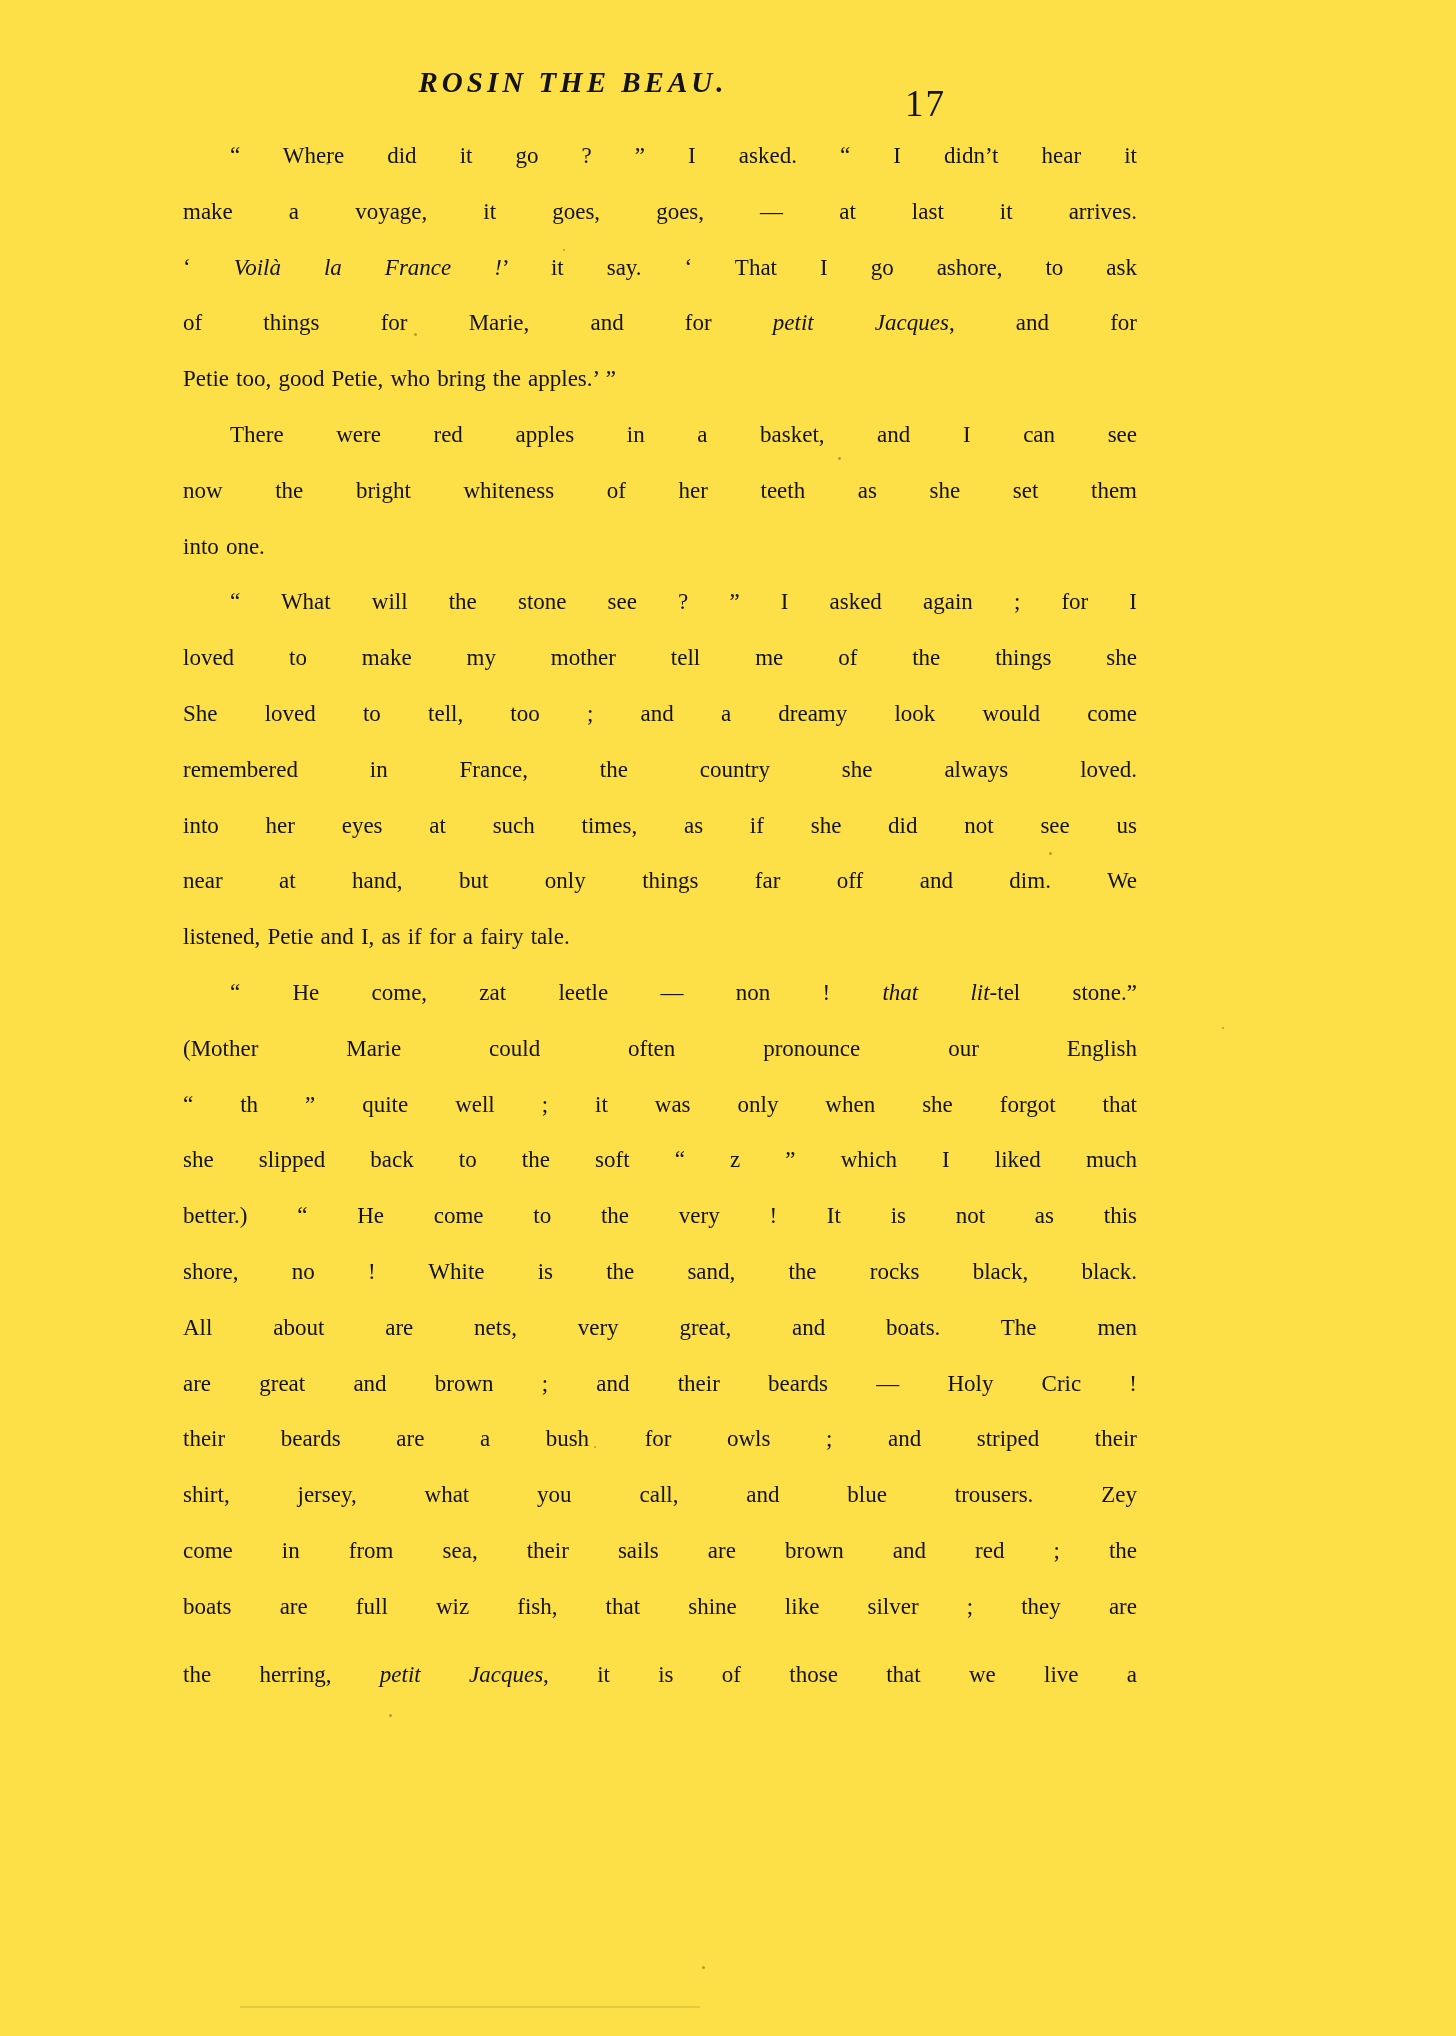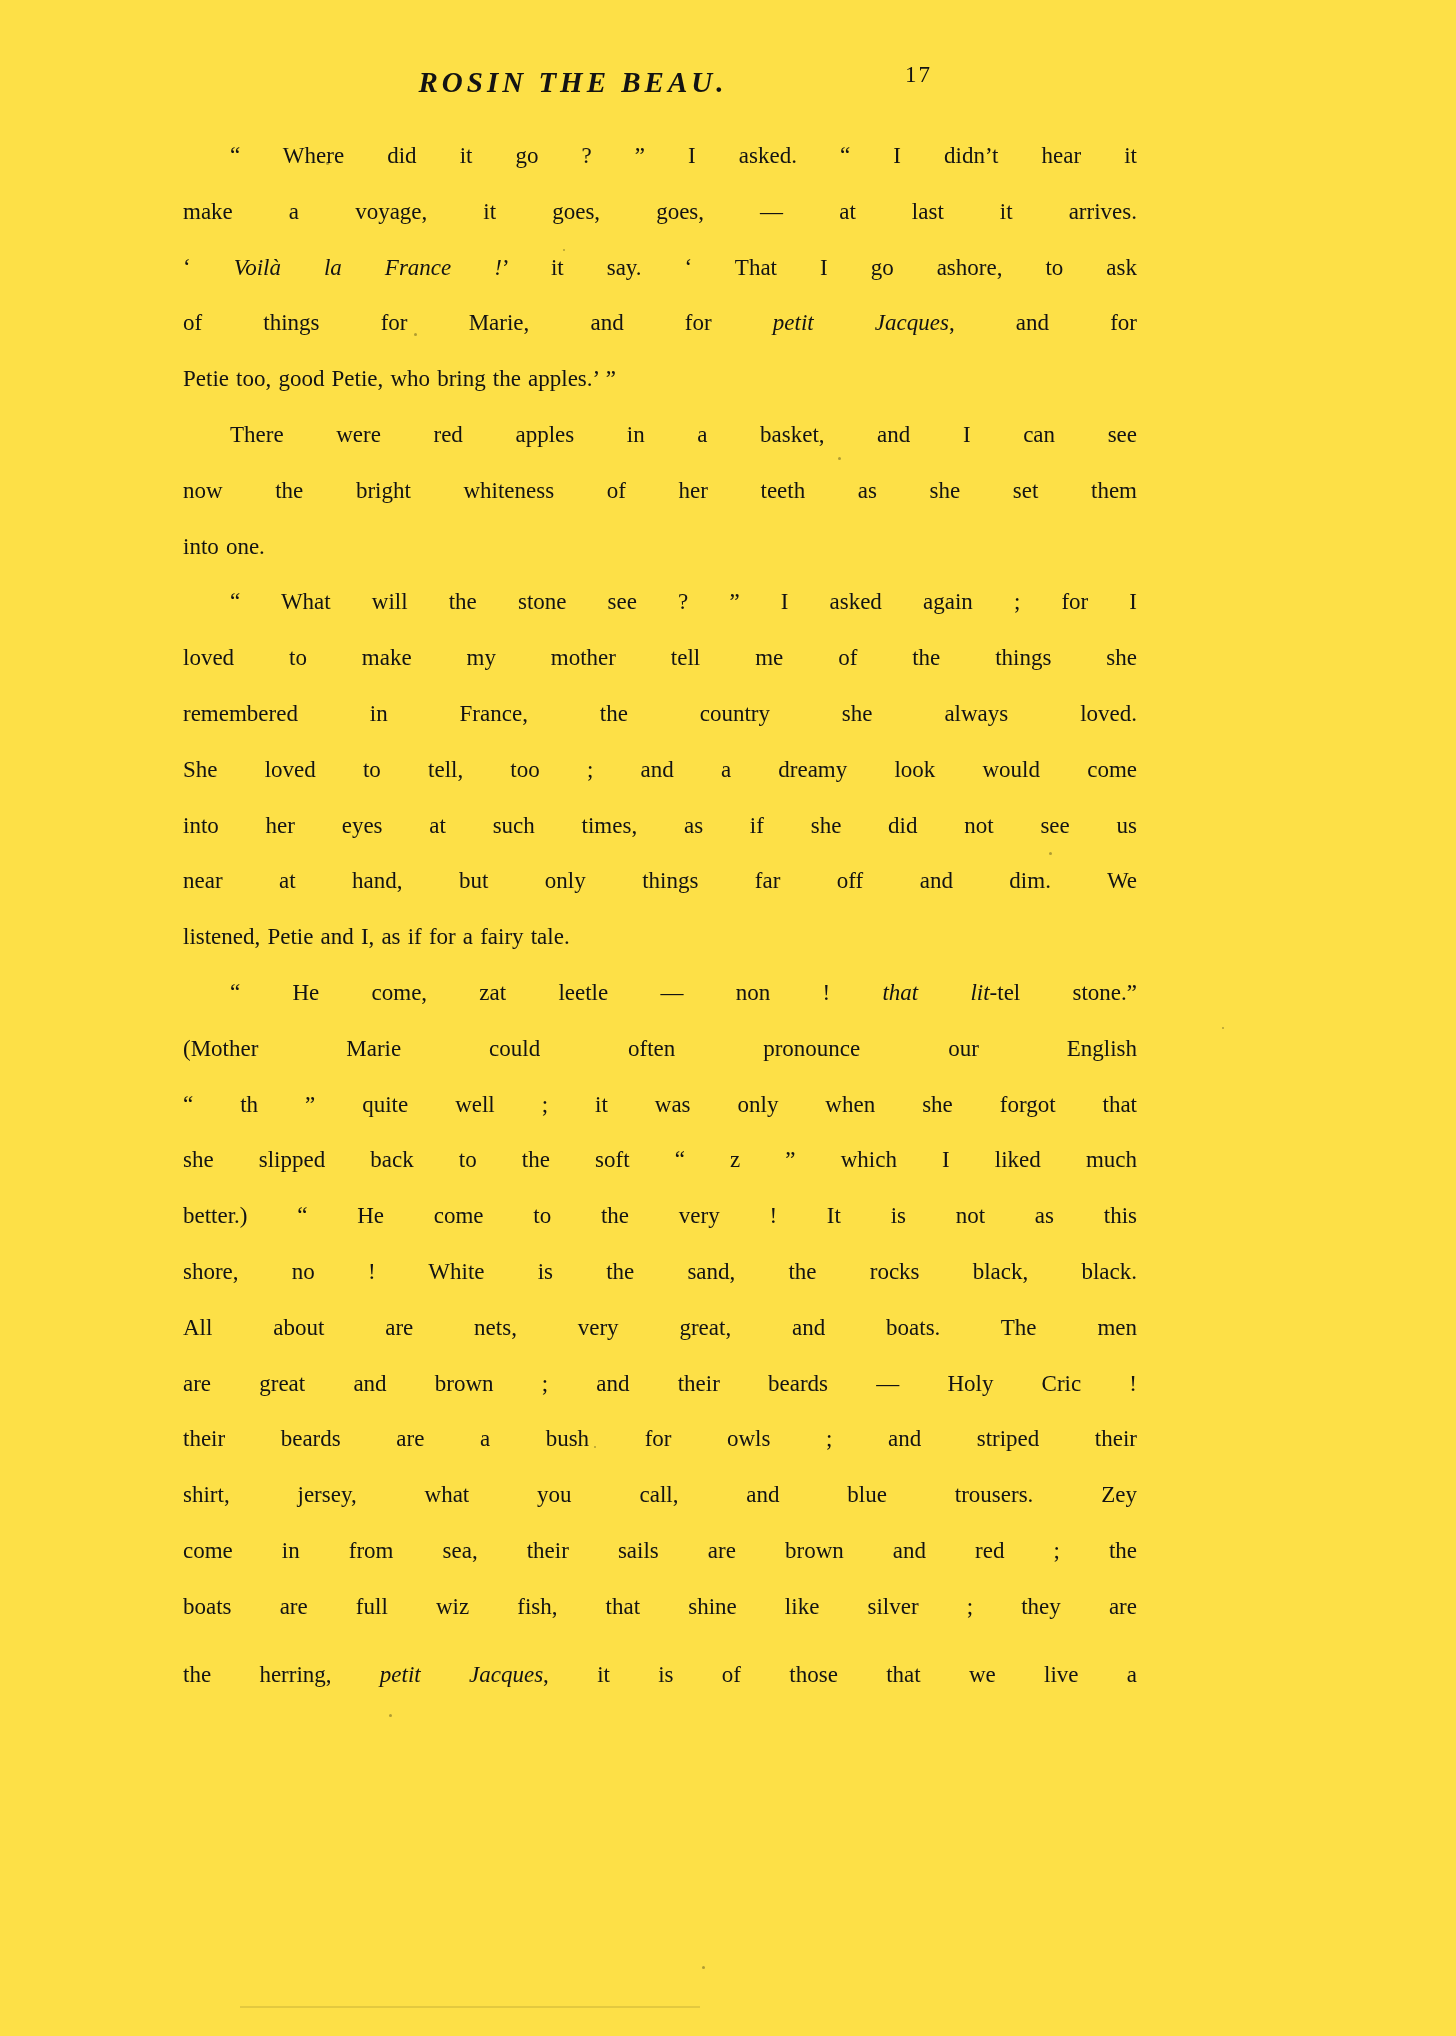--- a/index.html
+++ b/index.html
@@ -35,22 +35,22 @@
     text-align: center;
     font-style: italic;
     font-weight: bold;
     font-size: 29px;
     letter-spacing: 4px;
     white-space: nowrap;
   }
   .page-number {
     position: absolute;
     left: 722px;
-    top: 4px;
-    font-size: 23px;
+    top: 24px;
+    font-size: 37px;
     letter-spacing: 2px;
   }
   .text-block {
     position: absolute;
     left: 183px;
     top: 128px;
     width: 954px;
   }
   .para { margin: 0; }
   .para .line {
@@ -100,22 +100,22 @@
         <div class="line last"><span>Petie too, good Petie, who bring the apples.’ ”</span></div>
       </div>
       <div class="para">
         <div class="line first"><span>There were red apples in a basket, and I can see</span></div>
         <div class="line"><span>now the bright whiteness of her teeth as she set them</span></div>
         <div class="line last"><span>into one.</span></div>
       </div>
       <div class="para">
         <div class="line first"><span>“ What will the stone see ? ” I asked again ; for I</span></div>
         <div class="line"><span>loved to make my mother tell me of the things she</span></div>
+        <div class="line"><span>She loved to tell, too ; and a dreamy look would come</span></div>
         <div class="line"><span>remembered in France, the country she always loved.</span></div>
-        <div class="line"><span>She loved to tell, too ; and a dreamy look would come</span></div>
         <div class="line"><span>into her eyes at such times, as if she did not see us</span></div>
         <div class="line"><span>near at hand, but only things far off and dim. We</span></div>
         <div class="line last"><span>listened, Petie and I, as if for a fairy tale.</span></div>
       </div>
       <div class="para justify-last">
         <div class="line first"><span>“ He come, zat leetle — non ! </span><span class="it">that lit</span><span>-tel stone.”</span></div>
         <div class="line"><span>(Mother Marie could often pronounce our English</span></div>
         <div class="line"><span>“ th ” quite well ; it was only when she forgot that</span></div>
         <div class="line"><span>she slipped back to the soft “ z ” which I liked much</span></div>
         <div class="line"><span>better.) “ He come to the very ! It is not as this</span></div>

